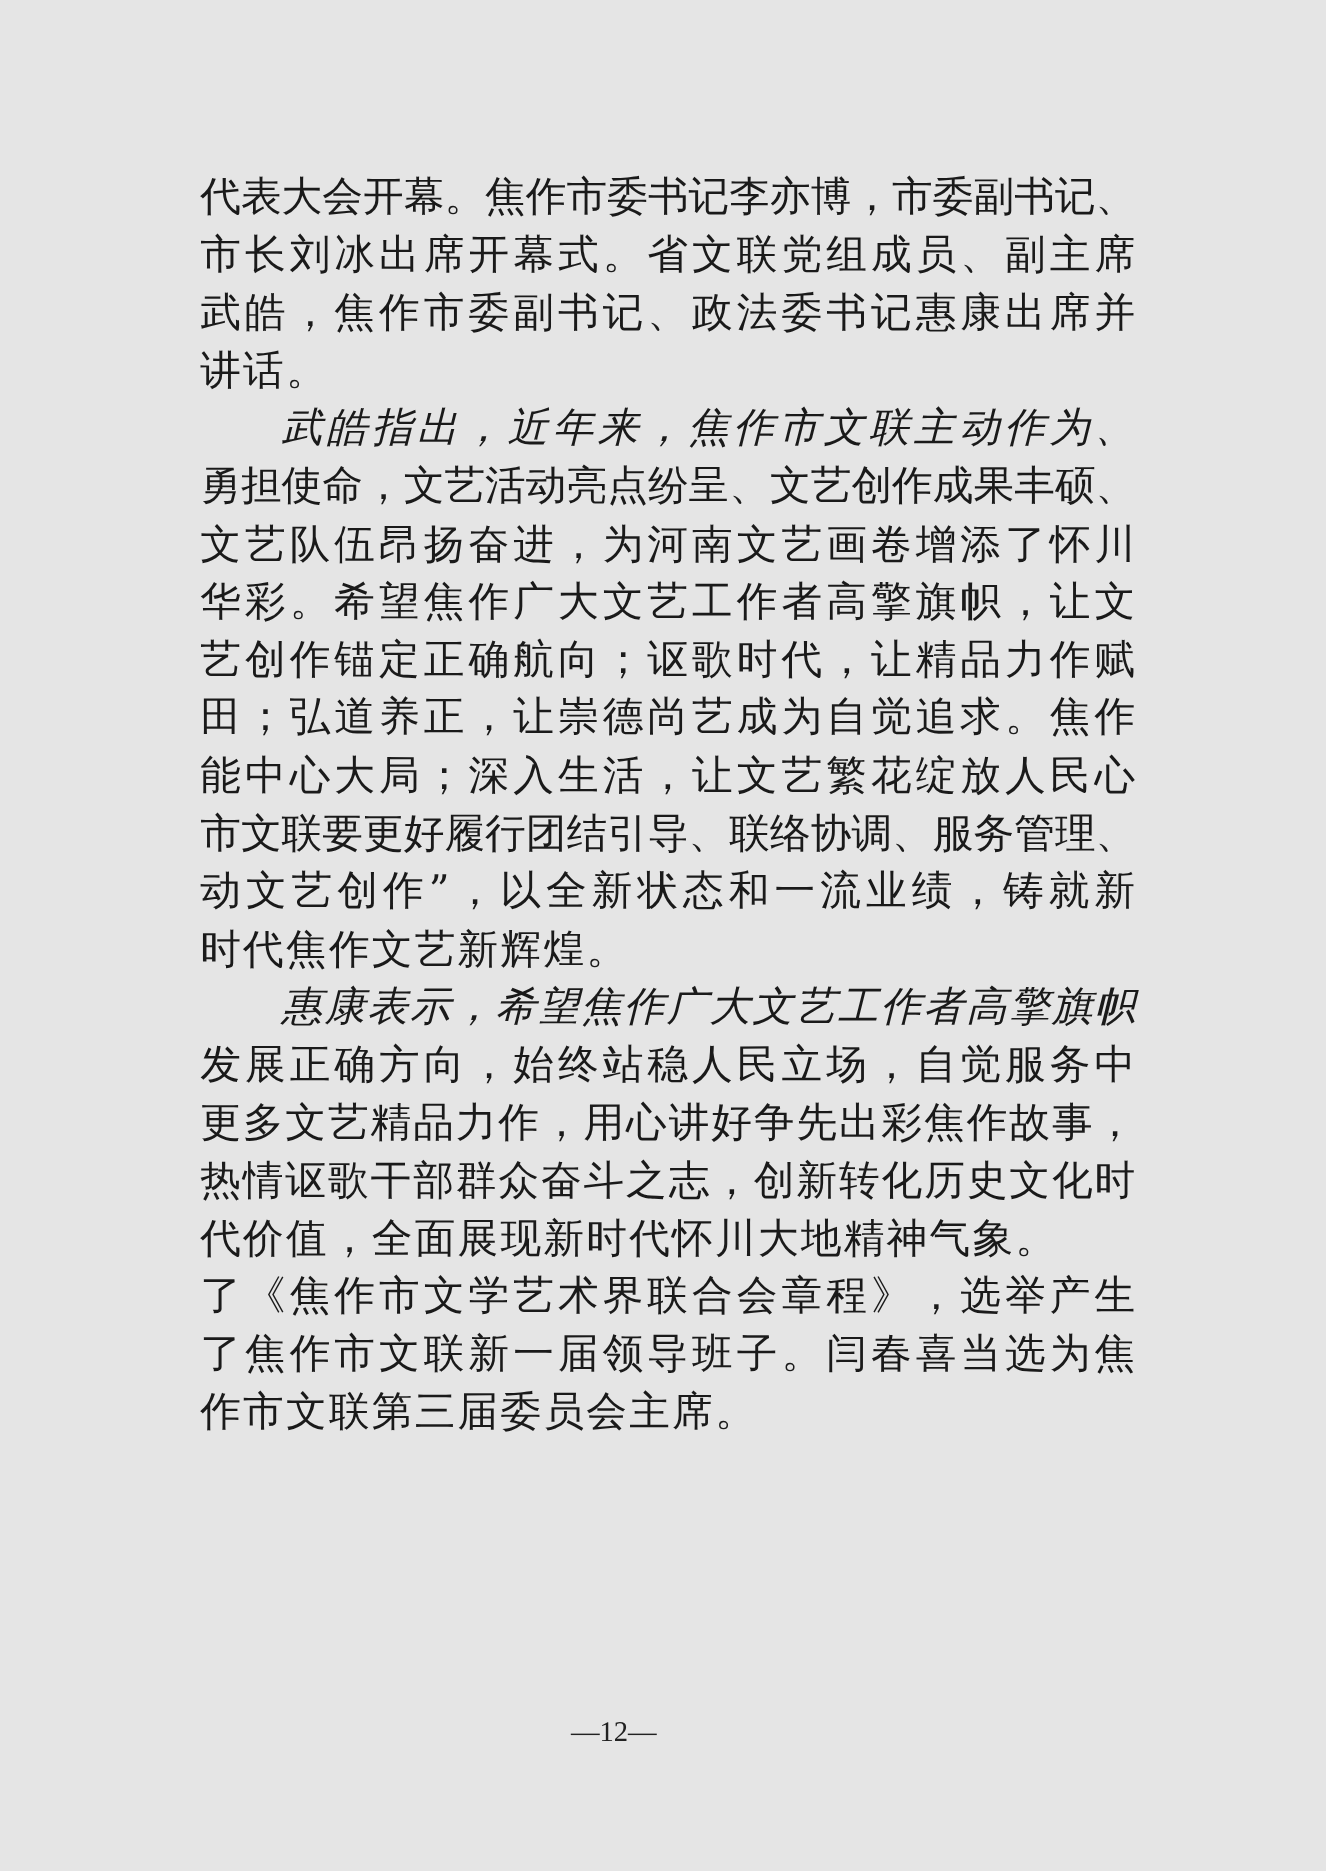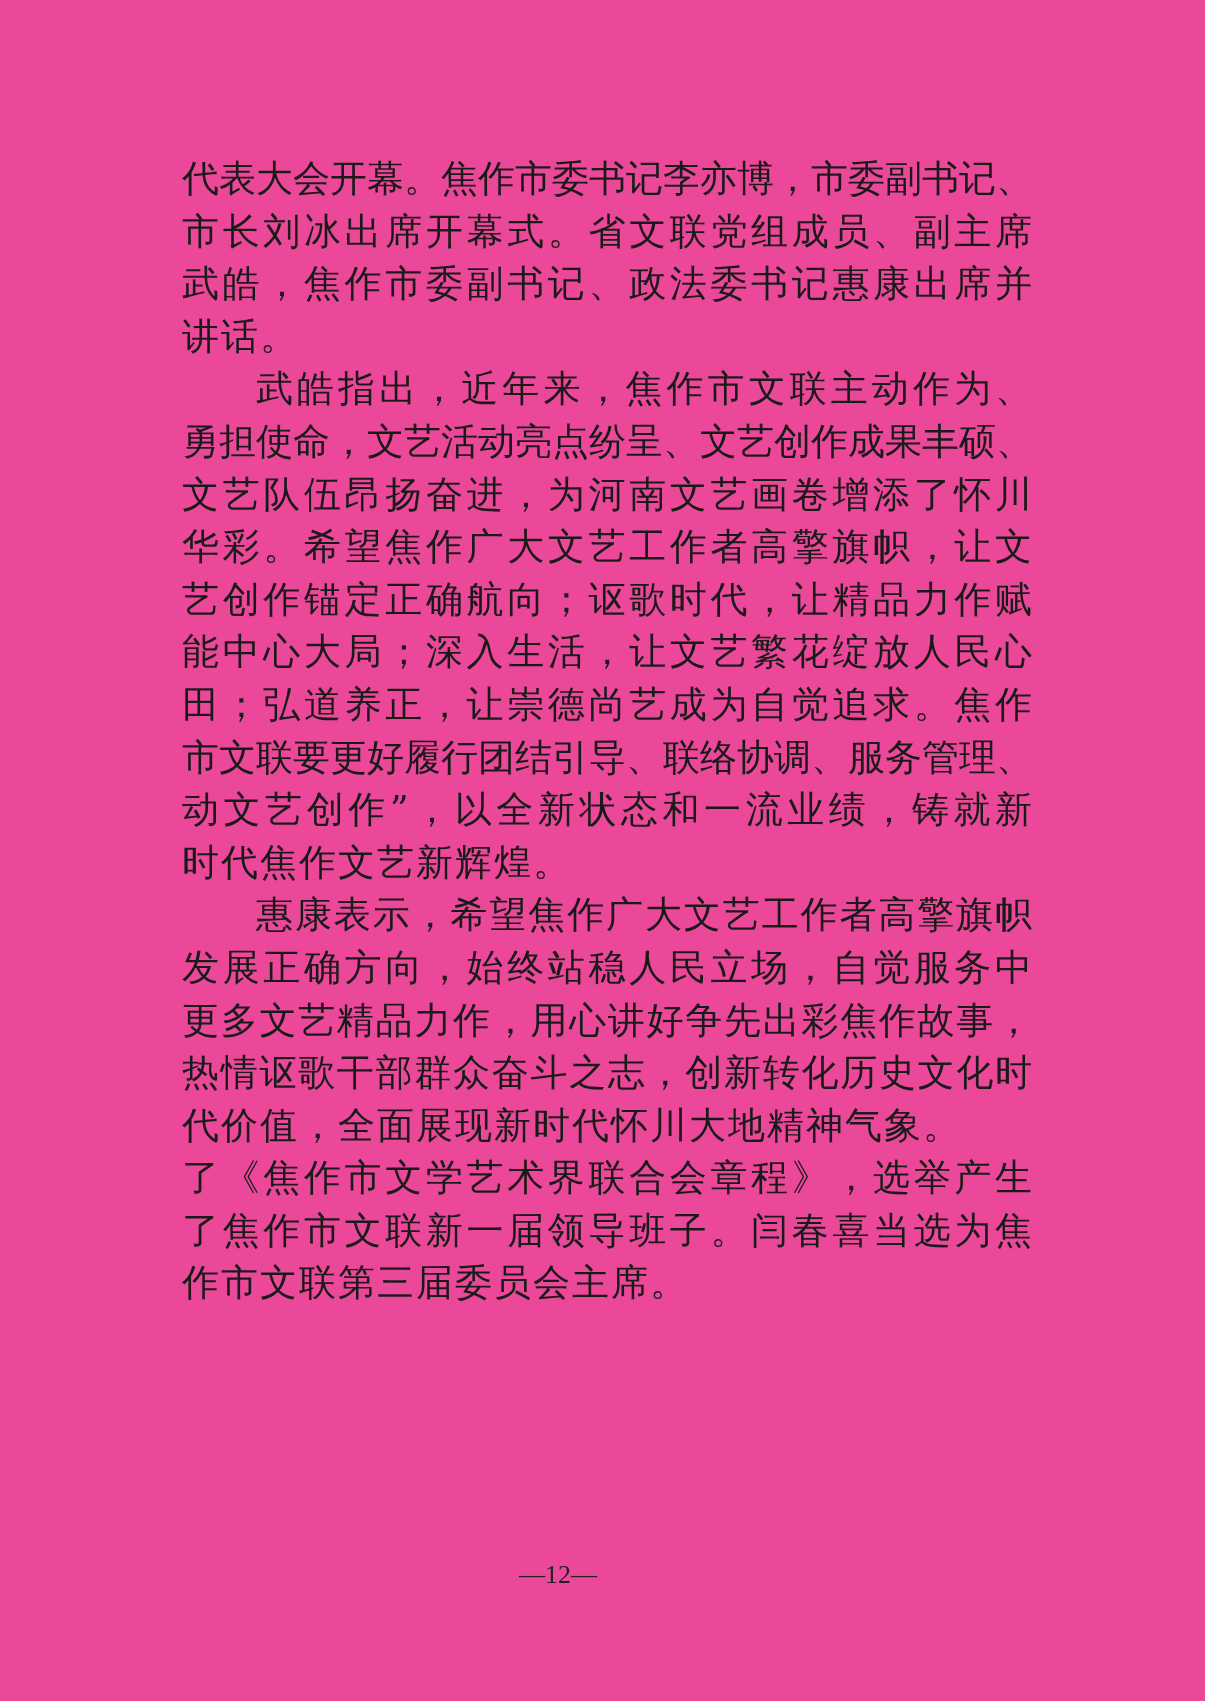--- a/index.html
+++ b/index.html
@@ -13,21 +13,21 @@
       position: relative;
       overflow: hidden;
       color: #1a1a1a;
       font-family: "DejaVu Serif", "Liberation Serif", serif;
     }
     .page {
       position: absolute;
       left: 0; top: 0;
       width: 1205px;
       height: 1701px;
-      background: #ec4899;
+      background: #e5e5e5;
     }
     .body-text {
       position: absolute;
       left: 182px;
       top: 153px;
       width: 850px;
     }
     .line {
       display: block;
       height: 52.6px;
@@ -37,20 +37,21 @@
       text-align: justify;
       text-align-last: justify;
       letter-spacing: 0;
     }
     .line.last {
       text-align-last: left;
       letter-spacing: 2px;
     }
     .line.indent {
       padding-left: 74px;
+      font-style: italic;
     }
     .page-number {
       position: absolute;
       left: 0;
       width: 1116px;
       top: 1560px;
       text-align: center;
       font-size: 26px;
       font-family: "Liberation Serif", "DejaVu Serif", serif;
       color: #222;
@@ -68,22 +69,22 @@
       <span class="line">武皓，焦作市委副书记、政法委书记惠康出席并</span>
       <span class="line last">讲话。</span>
     </div>
 
     <div>
       <span class="line indent">武皓指出，近年来，焦作市文联主动作为、</span>
       <span class="line">勇担使命，文艺活动亮点纷呈、文艺创作成果丰硕、</span>
       <span class="line">文艺队伍昂扬奋进，为河南文艺画卷增添了怀川</span>
       <span class="line">华彩。希望焦作广大文艺工作者高擎旗帜，让文</span>
       <span class="line">艺创作锚定正确航向；讴歌时代，让精品力作赋</span>
+      <span class="line">田；弘道养正，让崇德尚艺成为自觉追求。焦作</span>
       <span class="line">能中心大局；深入生活，让文艺繁花绽放人民心</span>
-      <span class="line">田；弘道养正，让崇德尚艺成为自觉追求。焦作</span>
       <span class="line">市文联要更好履行团结引导、联络协调、服务管理、</span>
       <span class="line">动文艺创作”，以全新状态和一流业绩，铸就新</span>
       <span class="line last">时代焦作文艺新辉煌。</span>
     </div>
 
     <div>
       <span class="line indent">惠康表示，希望焦作广大文艺工作者高擎旗帜</span>
       <span class="line">发展正确方向，始终站稳人民立场，自觉服务中</span>
       <span class="line">更多文艺精品力作，用心讲好争先出彩焦作故事，</span>
       <span class="line">热情讴歌干部群众奋斗之志，创新转化历史文化时</span>

